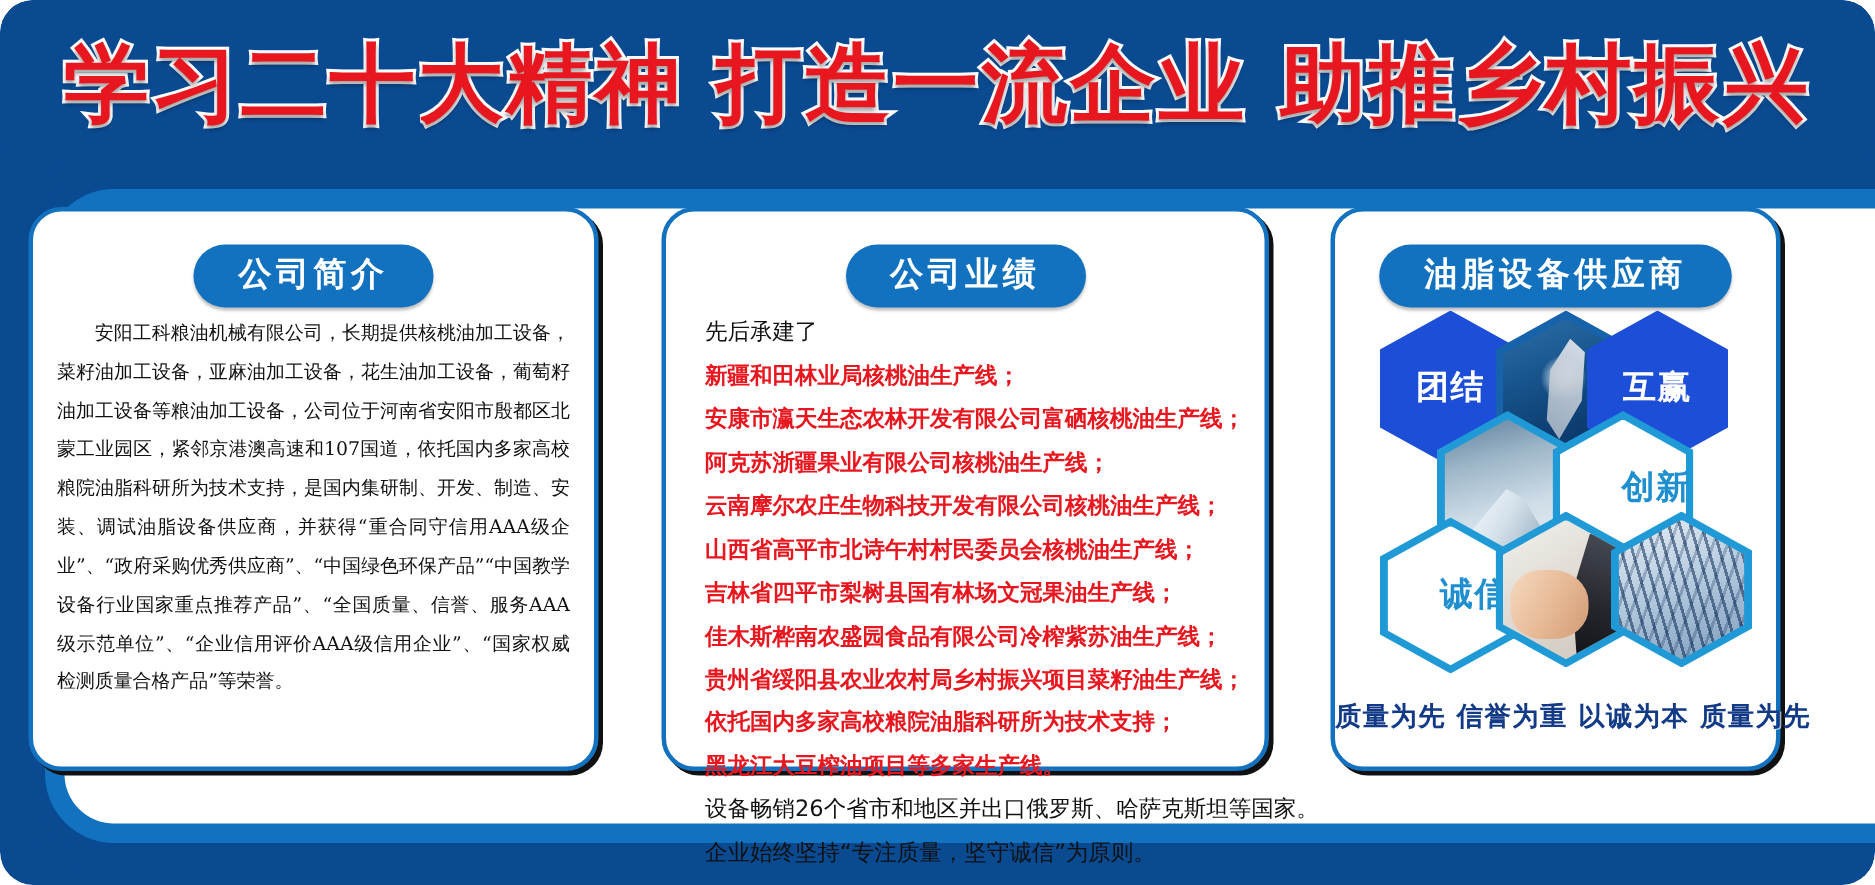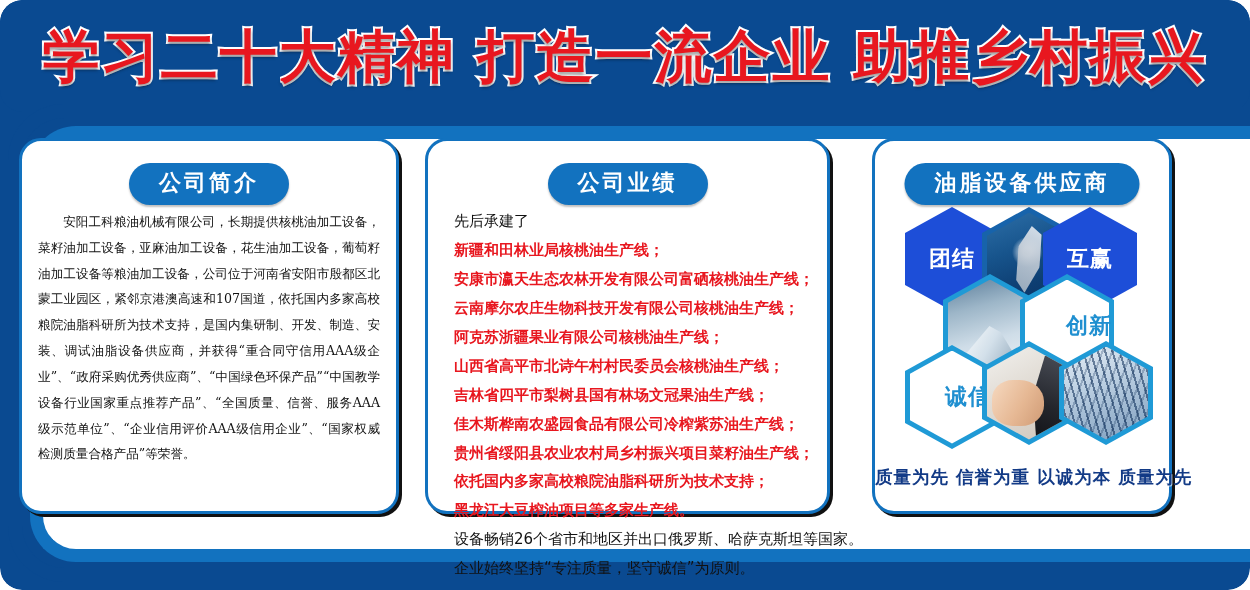--- a/index.html
+++ b/index.html
@@ -54,31 +54,31 @@
     position: absolute;
     left: 43px; top: 139px; width: 1207px; height: 410px;
     background: #ffffff;
   }
 
   
   #panels {
     position: absolute;
     left: 14px; top: 138px; width: 1226px; height: 382px;
     display: flex;
-    gap: 0;
+    gap: 16px;
   }
   .panel {
     position: relative;
     background: #ffffff;
     border: 3px solid #1272bf;
     box-shadow: 3px 3px 0 #111111;
   }
   #panel-left   { margin-left: 5px;  width: 380px; height: 376px; }
   #panel-mid    { margin-left: 26px; width: 405px; height: 376px; }
-  #panel-right  { margin-left: 42px; width: 300px; height: 376px; }
+  #panel-right  { margin-left: 25px; width: 300px; height: 376px; }
 
   .badge {
     position: absolute;
     left: 50%; transform: translateX(-50%);
     top: 22px;
     background: #1272bf;
     color: #ffffff;
     border-radius: 22px;
     padding: 5px 30px 7px;
     font-family: "DejaVu Sans", sans-serif;
@@ -219,22 +219,22 @@
       <div id="intro-body">安阳工科粮油机械有限公司，长期提供核桃油加工设备，菜籽油加工设备，亚麻油加工设备，花生油加工设备，葡萄籽油加工设备等粮油加工设备，公司位于河南省安阳市殷都区北蒙工业园区，紧邻京港澳高速和107国道，依托国内多家高校粮院油脂科研所为技术支持，是国内集研制、开发、制造、安装、调试油脂设备供应商，并获得“重合同守信用AAA级企业”、“政府采购优秀供应商”、“中国绿色环保产品”“中国教学设备行业国家重点推荐产品”、“全国质量、信誉、服务AAA级示范单位”、“企业信用评价AAA级信用企业”、“国家权威检测质量合格产品”等荣誉。</div>
     </div>
 
     <div class="panel" id="panel-mid">
       <div class="badge">公司业绩</div>
       <div id="perf-body">
         <div class="line plain">先后承建了</div>
         <div id="perf-projects">
             <div class="line hl">新疆和田林业局核桃油生产线；</div>
             <div class="line hl">安康市瀛天生态农林开发有限公司富硒核桃油生产线；</div>
+            <div class="line hl">阿克苏浙疆果业有限公司核桃油生产线；</div>
             <div class="line hl">云南摩尔农庄生物科技开发有限公司核桃油生产线；</div>
-            <div class="line hl">阿克苏浙疆果业有限公司核桃油生产线；</div>
             <div class="line hl">山西省高平市北诗午村村民委员会核桃油生产线；</div>
             <div class="line hl">吉林省四平市梨树县国有林场文冠果油生产线；</div>
             <div class="line hl">佳木斯桦南农盛园食品有限公司冷榨紫苏油生产线；</div>
             <div class="line hl">贵州省绥阳县农业农村局乡村振兴项目菜籽油生产线；</div>
             <div class="line hl">依托国内多家高校粮院油脂科研所为技术支持；</div>
             <div class="line hl">黑龙江大豆榨油项目等多家生产线。</div>
           </div>
         <div id="perf-footer">
             <div class="line plain">设备畅销26个省市和地区并出口俄罗斯、哈萨克斯坦等国家。</div>
             <div class="line plain">企业始终坚持“专注质量，坚守诚信”为原则。</div>

